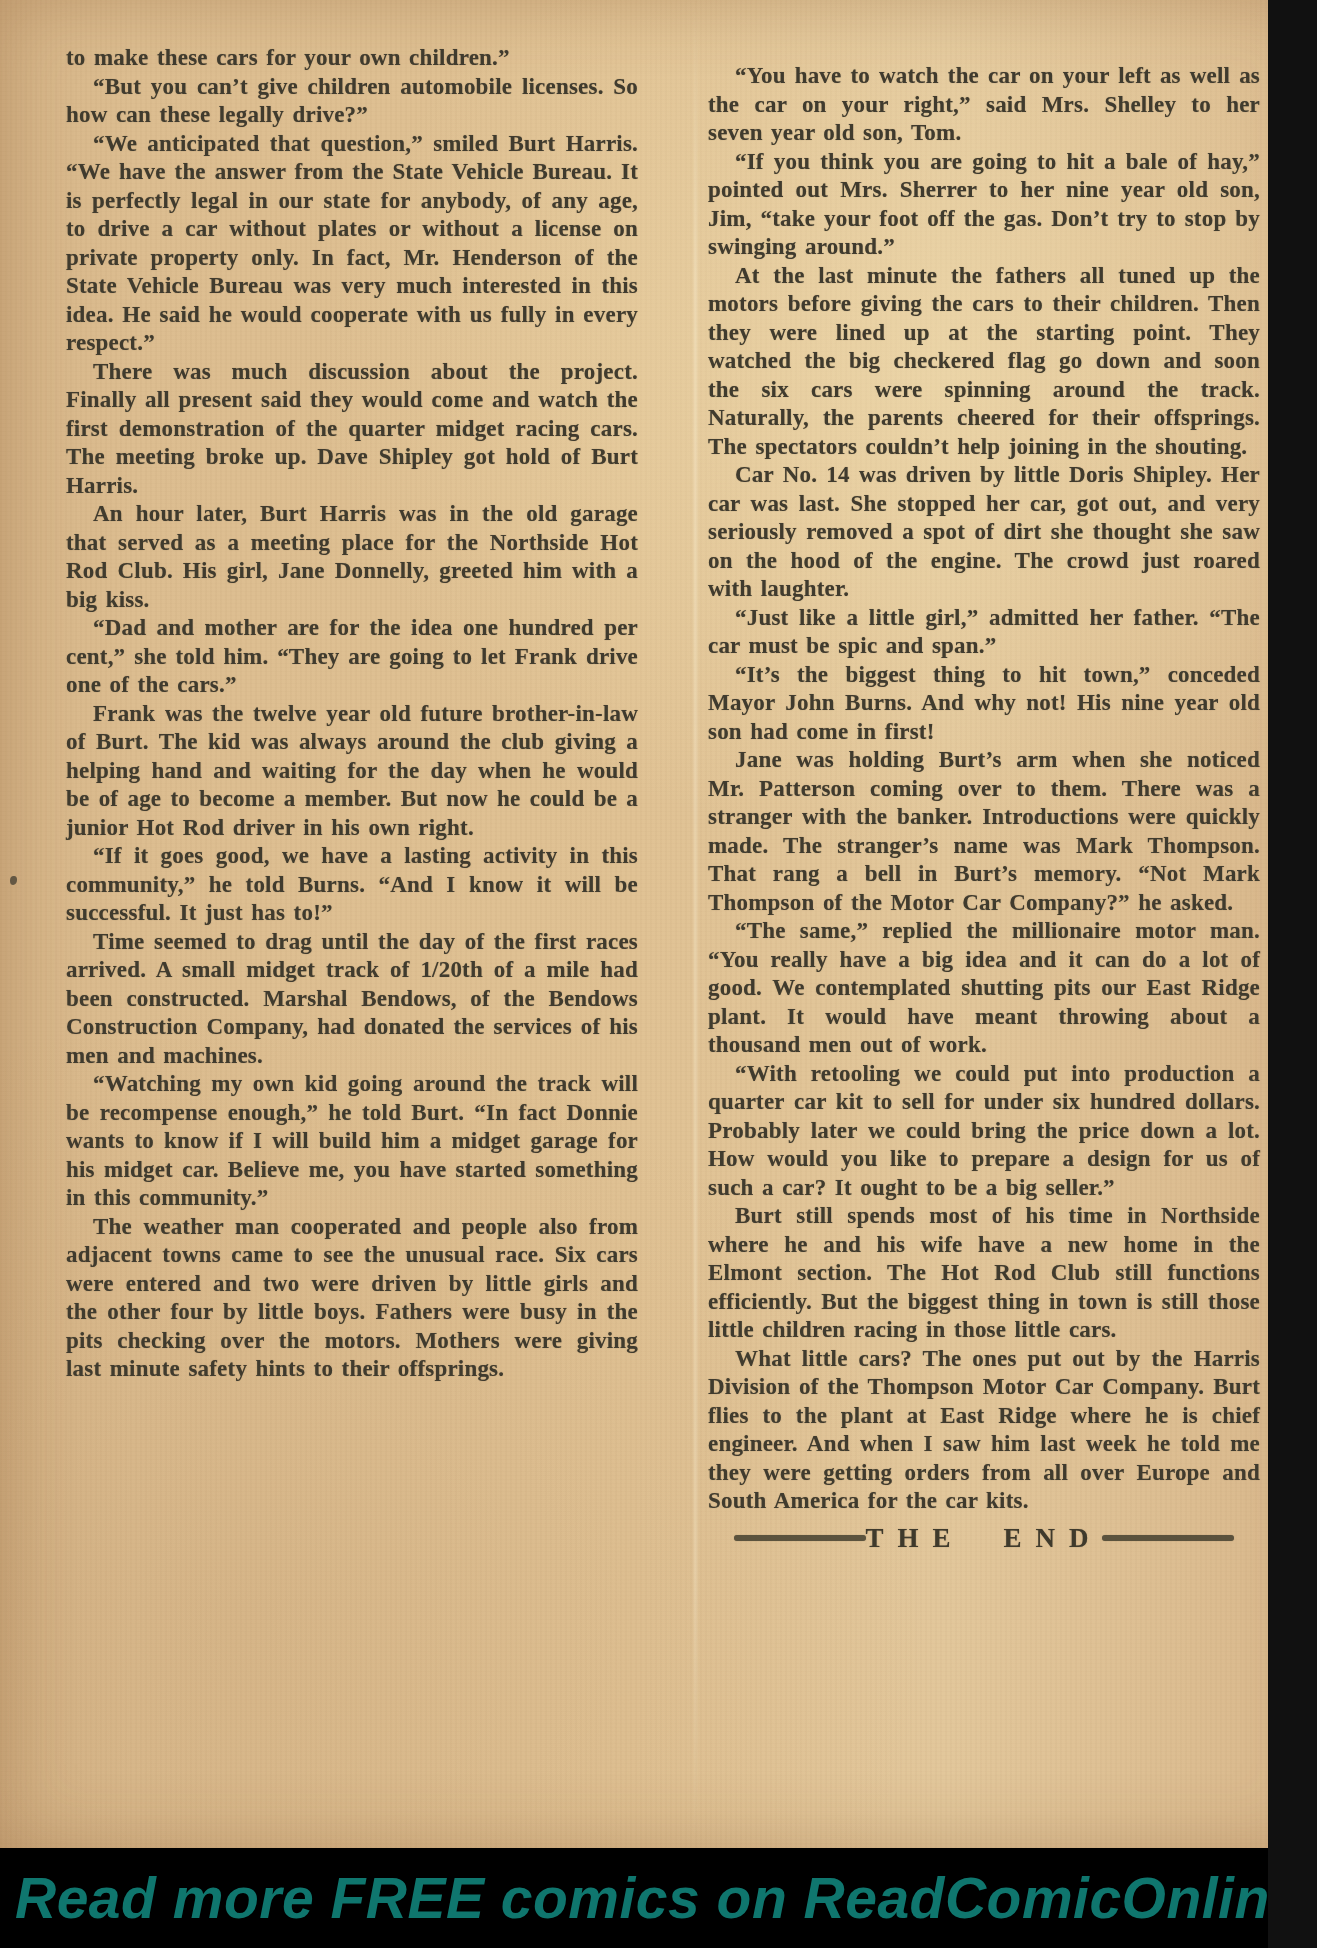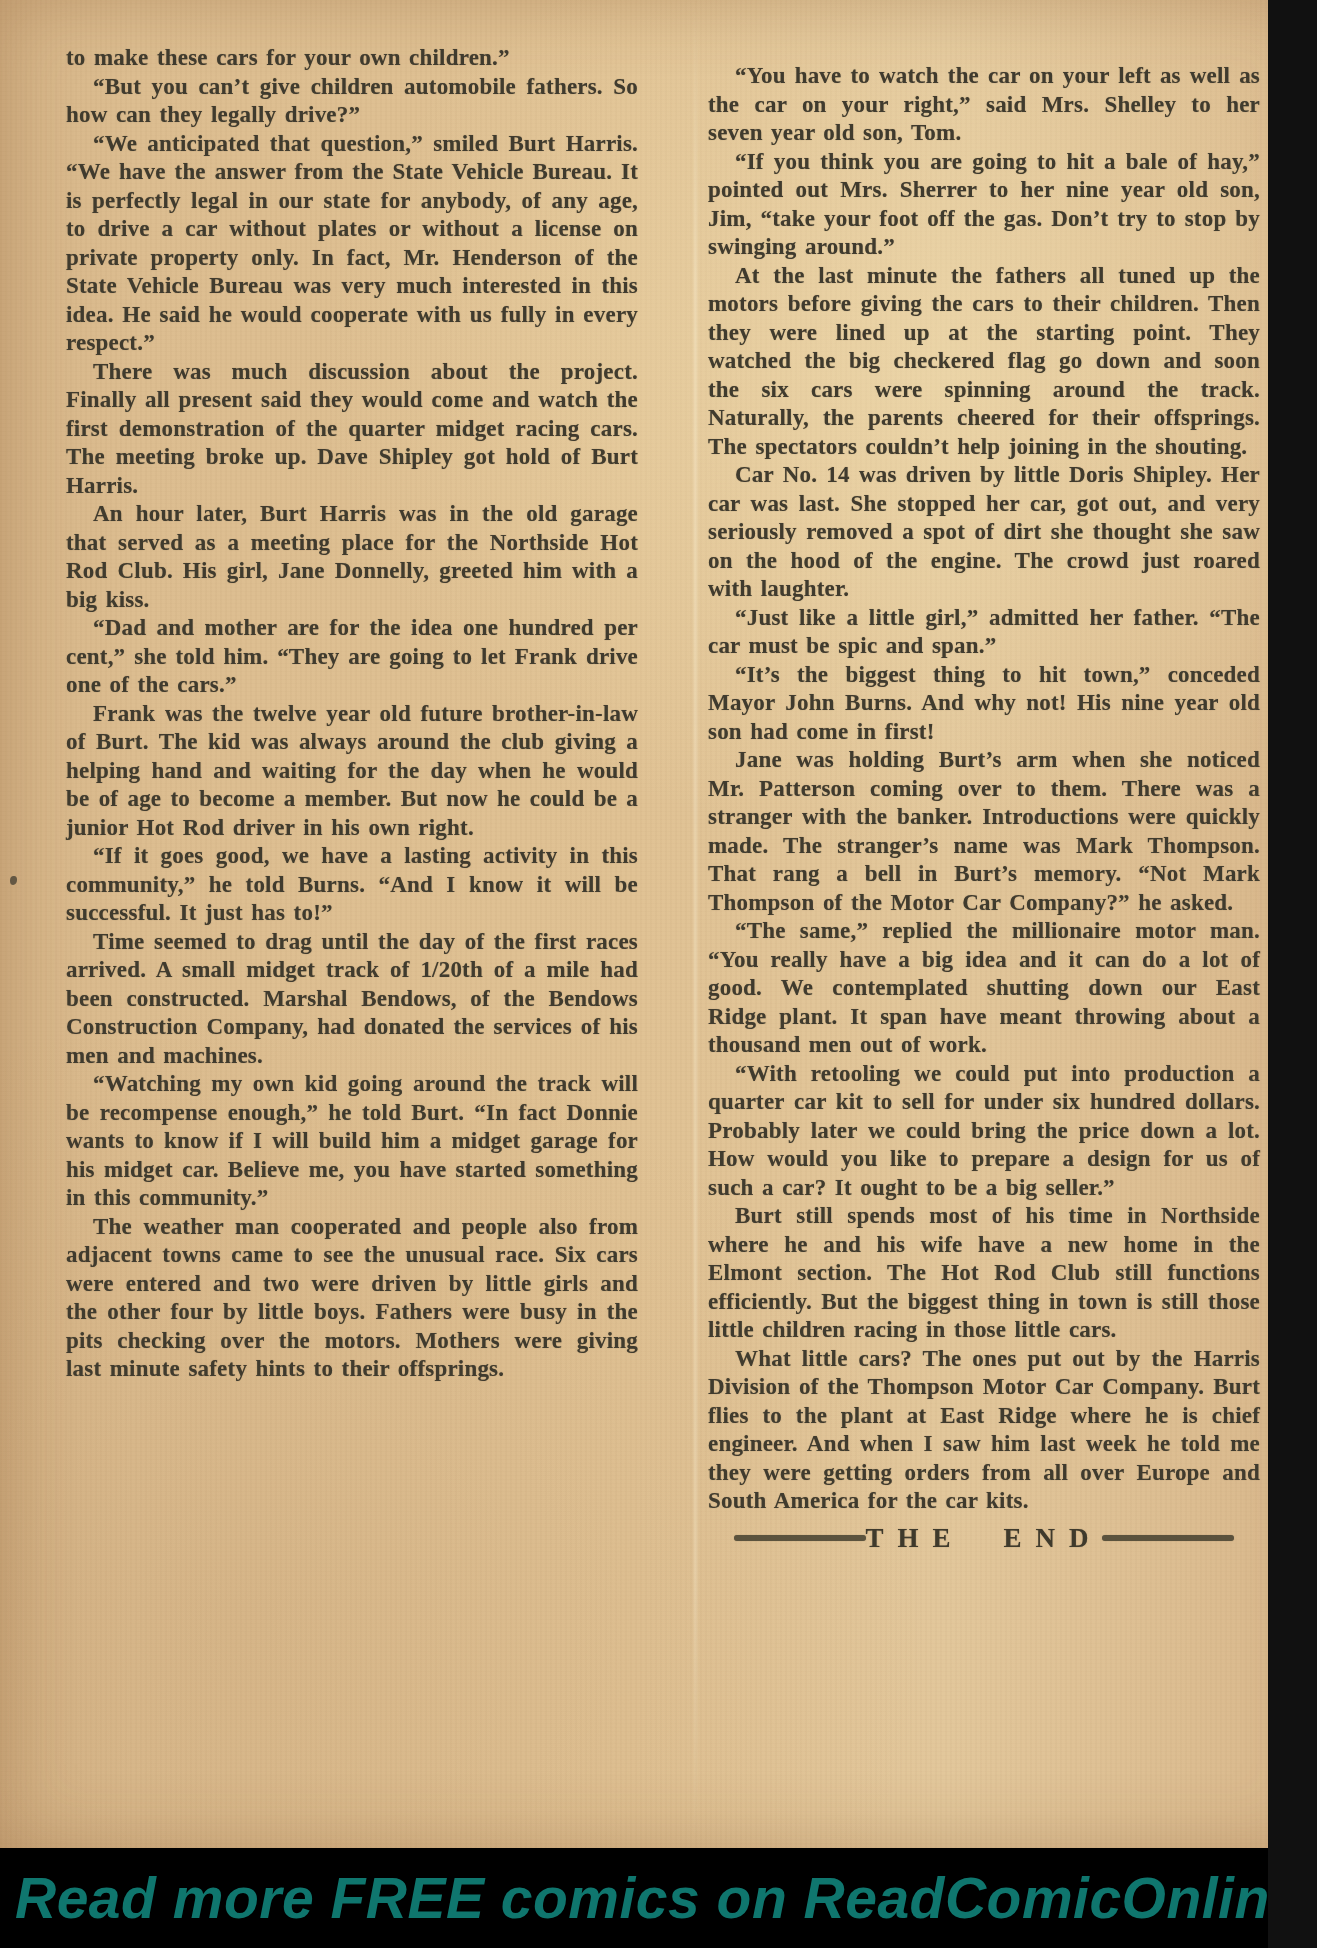--- a/index.html
+++ b/index.html
@@ -73,21 +73,21 @@
 <body>
 
 <div class="page">
   <div class="paper">
     <div class="crease"></div>
     <div class="speck"></div>
 
     <div class="col col-left">
       <div>
           <p class="">to make these cars for your own children.”</p>
-          <p class="indent">“But you can’t give children automobile fathers. So how can they legally drive?”</p>
+          <p class="indent">“But you can’t give children automobile licenses. So how can these legally drive?”</p>
           <p class="indent">“We anticipated that question,” smiled Burt Harris. “We have the answer from the State Vehicle Bureau. It is perfectly legal in our state for anybody, of any age, to drive a car without plates or without a license on private property only. In fact, Mr. Henderson of the State Vehicle Bureau was very much interested in this idea. He said he would cooperate with us fully in every respect.”</p>
           <p class="indent">There was much discussion about the project. Finally all present said they would come and watch the first demonstration of the quarter midget racing cars. The meeting broke up. Dave Shipley got hold of Burt Harris.</p>
           <p class="indent">An hour later, Burt Harris was in the old garage that served as a meeting place for the Northside Hot Rod Club. His girl, Jane Donnelly, greeted him with a big kiss.</p>
           <p class="indent">“Dad and mother are for the idea one hundred per cent,” she told him. “They are going to let Frank drive one of the cars.”</p>
           <p class="indent">Frank was the twelve year old future brother-in-law of Burt. The kid was always around the club giving a helping hand and waiting for the day when he would be of age to become a member. But now he could be a junior Hot Rod driver in his own right.</p>
           <p class="indent">“If it goes good, we have a lasting activity in this community,” he told Burns. “And I know it will be successful. It just has to!”</p>
           <p class="indent">Time seemed to drag until the day of the first races arrived. A small midget track of 1/20th of a mile had been constructed. Marshal Bendows, of the Bendows Construction Company, had donated the services of his men and machines.</p>
           <p class="indent">“Watching my own kid going around the track will be recompense enough,” he told Burt. “In fact Donnie wants to know if I will build him a midget garage for his midget car. Believe me, you have started something in this community.”</p>
           <p class="indent">The weather man cooperated and people also from adjacent towns came to see the unusual race. Six cars were entered and two were driven by little girls and the other four by little boys. Fathers were busy in the pits checking over the motors. Mothers were giving last minute safety hints to their offsprings.</p>
         </div>
@@ -95,21 +95,21 @@
 
     <div class="col col-right">
       <div>
           <p class="indent">“You have to watch the car on your left as well as the car on your right,” said Mrs. Shelley to her seven year old son, Tom.</p>
           <p class="indent">“If you think you are going to hit a bale of hay,” pointed out Mrs. Sherrer to her nine year old son, Jim, “take your foot off the gas. Don’t try to stop by swinging around.”</p>
           <p class="indent">At the last minute the fathers all tuned up the motors before giving the cars to their children. Then they were lined up at the starting point. They watched the big checkered flag go down and soon the six cars were spinning around the track. Naturally, the parents cheered for their offsprings. The spectators couldn’t help joining in the shouting.</p>
           <p class="indent">Car No. 14 was driven by little Doris Shipley. Her car was last. She stopped her car, got out, and very seriously removed a spot of dirt she thought she saw on the hood of the engine. The crowd just roared with laughter.</p>
           <p class="indent">“Just like a little girl,” admitted her father. “The car must be spic and span.”</p>
           <p class="indent">“It’s the biggest thing to hit town,” conceded Mayor John Burns. And why not! His nine year old son had come in first!</p>
           <p class="indent">Jane was holding Burt’s arm when she noticed Mr. Patterson coming over to them. There was a stranger with the banker. Introductions were quickly made. The stranger’s name was Mark Thompson. That rang a bell in Burt’s memory. “Not Mark Thompson of the Motor Car Company?” he asked.</p>
-          <p class="indent">“The same,” replied the millionaire motor man. “You really have a big idea and it can do a lot of good. We contemplated shutting down our East Ridge plant. It span have meant throwing about a thousand men out of work.</p>
+          <p class="indent">“The same,” replied the millionaire motor man. “You really have a big idea and it can do a lot of good. We contemplated shutting pits our East Ridge plant. It would have meant throwing about a thousand men out of work.</p>
           <p class="indent">“With retooling we could put into production a quarter car kit to sell for under six hundred dollars. Probably later we could bring the price down a lot. How would you like to prepare a design for us of such a car? It ought to be a big seller.”</p>
           <p class="indent">Burt still spends most of his time in Northside where he and his wife have a new home in the Elmont section. The Hot Rod Club still functions efficiently. But the biggest thing in town is still those little children racing in those little cars.</p>
           <p class="indent">What little cars? The ones put out by the Harris Division of the Thompson Motor Car Company. Burt flies to the plant at East Ridge where he is chief engineer. And when I saw him last week he told me they were getting orders from all over Europe and South America for the car kits.</p>
         </div>
       <div class="the-end">
         <span class="rule"></span>
         <span class="the-end-text">THE END</span>
         <span class="rule"></span>
       </div>
     </div>

